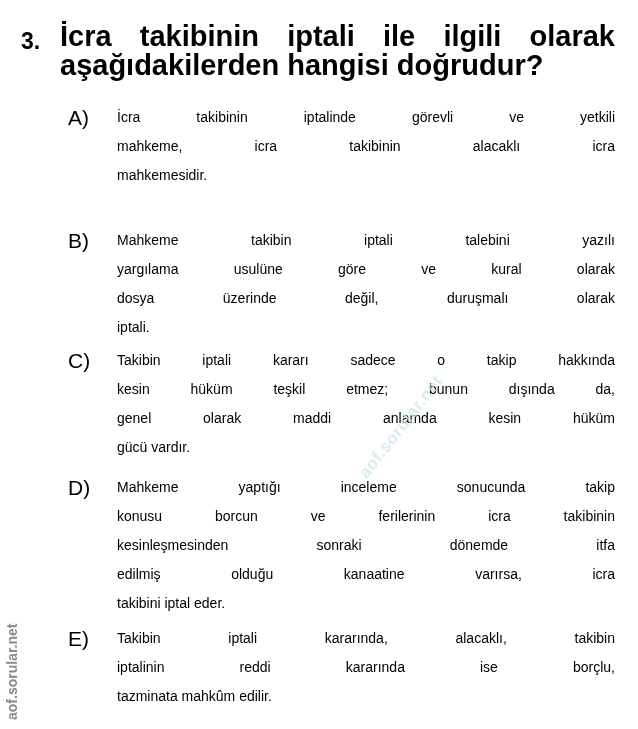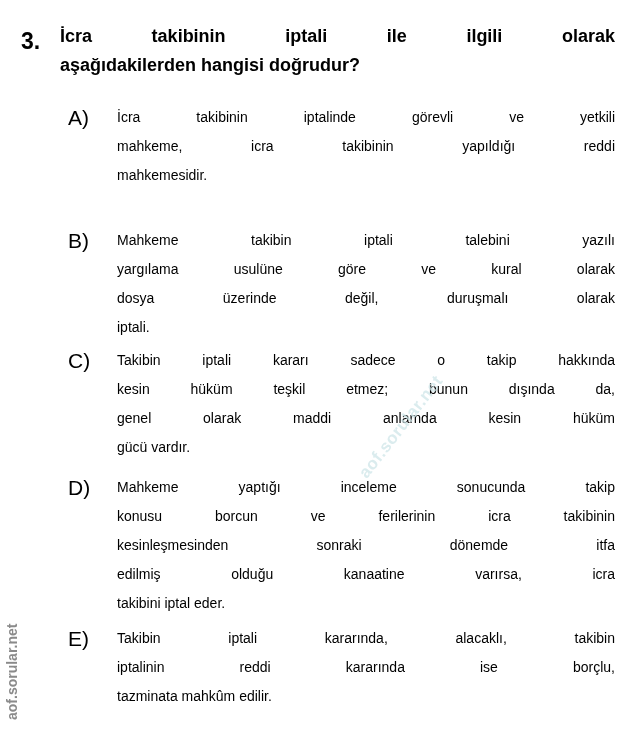--- a/index.html
+++ b/index.html
@@ -6,21 +6,21 @@
   body {
     width: 638px; height: 729px; position: relative; overflow: hidden;
     font-family: "Liberation Sans", sans-serif; color: #000;
   }
   .qnum {
     position: absolute; left: 21px; top: 28px;
     font-weight: bold; font-size: 23px;
   }
   .qtext {
     position: absolute; left: 60px; top: 22px; width: 555px;
-    font-weight: bold; font-size: 18px; line-height: 29px;
+    font-weight: bold; font-size: 29px; line-height: 29px;
     text-align: justify; text-align-last: left;
   }
   .qtext .l1 { display: block; text-align: justify; text-align-last: justify; }
   .opt { position: absolute; left: 68px; width: 548px; }
   .opt .letter {
     position: absolute; left: 0; top: 0; font-size: 21px; line-height: 29px;
   }
   .opt .lines { position: absolute; left: 49px; width: 498px; }
   .opt .line {
     display: block; font-size: 14px; line-height: 29px; white-space: nowrap;
@@ -45,21 +45,21 @@
 <div class="qnum">3.</div>
 <div class="qtext">
   <span class="l1">İcra takibinin iptali ile ilgili olarak</span>
   <span>aşağıdakilerden hangisi doğrudur?</span>
 </div>
 
 <div class="opt" style="top:103px;">
   <span class="letter">A)</span>
   <div class="lines">
     <span class="line">İcra takibinin iptalinde görevli ve yetkili</span>
-    <span class="line">mahkeme, icra takibinin yapıldığı reddi</span>
+    <span class="line">mahkeme, icra takibinin alacaklı icra</span>
     <span class="line last">mahkemesidir.</span>
   </div>
 </div>
 
 <div class="opt" style="top:226px;">
   <span class="letter">B)</span>
   <div class="lines">
     <span class="line">Mahkeme takibin iptali talebini yazılı</span>
     <span class="line">yargılama usulüne göre ve kural olarak</span>
     <span class="line">dosya üzerinde değil, duruşmalı olarak</span>

